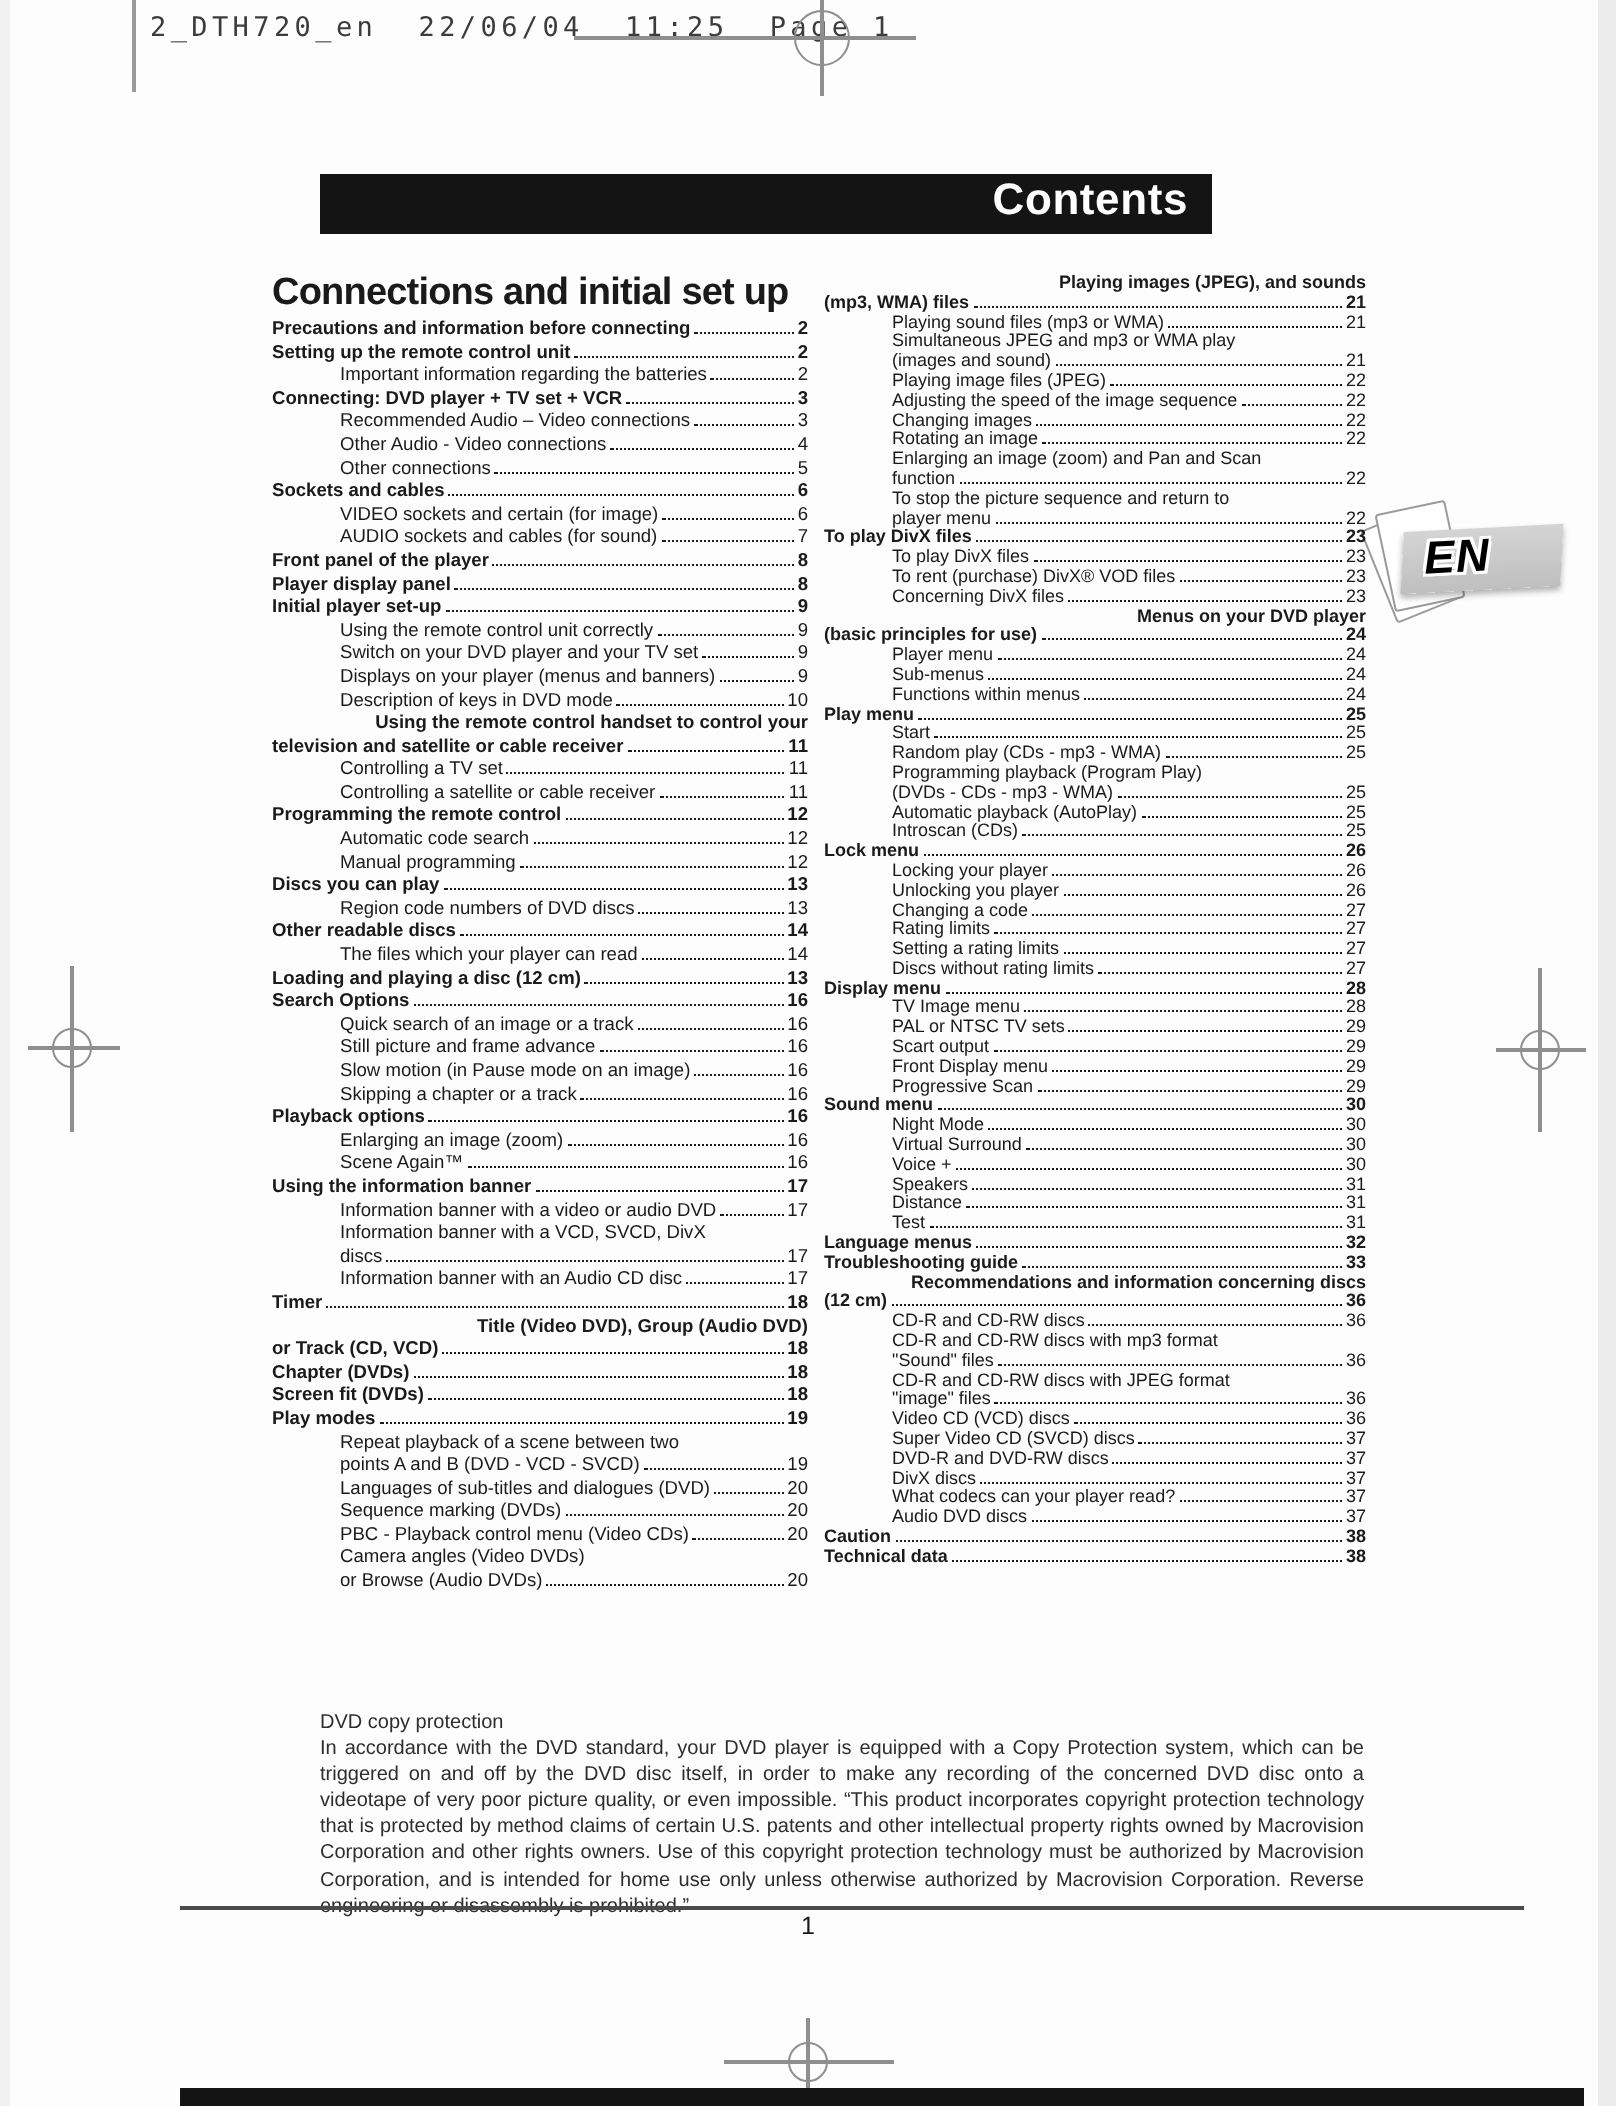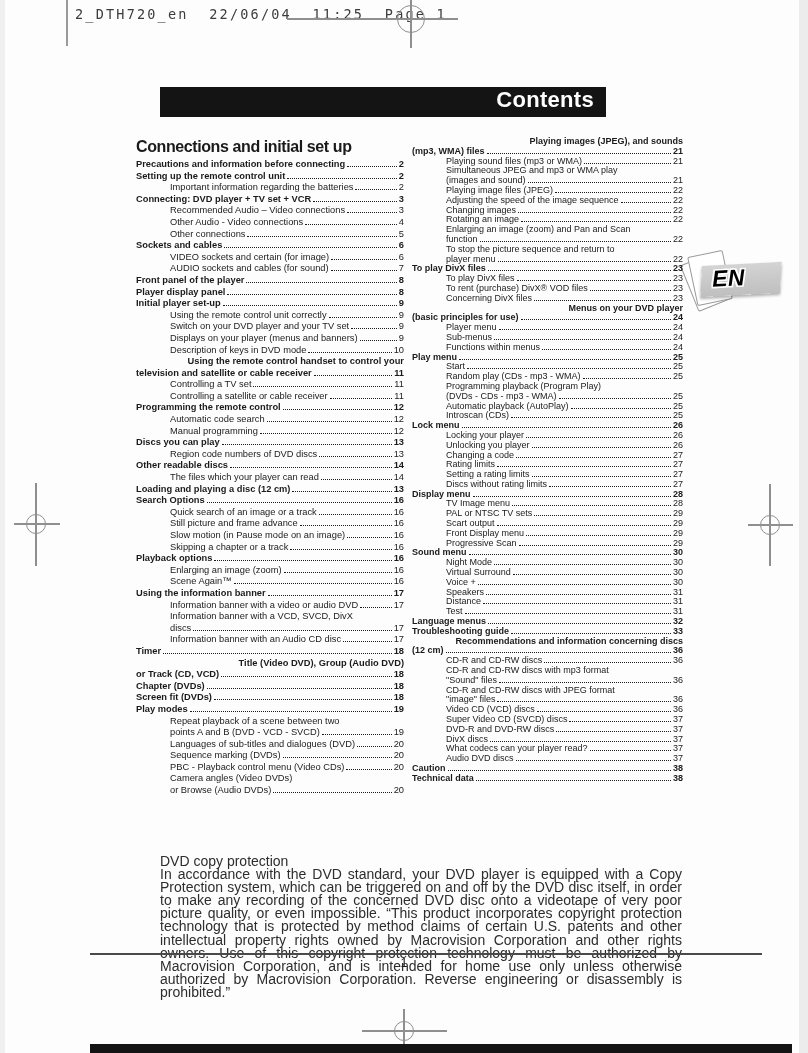--- a/index.html
+++ b/index.html
@@ -31,21 +31,21 @@
     display:flex;justify-content:flex-end;box-sizing:border-box;padding-right:12px;margin-left:32px;
   }
   .contents-title{color:#ffffff;font-size:22px;font-weight:bold;letter-spacing:0.3px;}
 
   
   .toc{position:absolute;left:136px;top:137px;width:547px;display:flex;}
   .toc-col{box-sizing:border-box;}
   .toc-col.left{width:268px;margin-right:8px;font-size:9.3px;line-height:11.6px;}
   .toc-col.right{width:271px;font-size:9.0px;line-height:9.8px;}
   .toc-heading{
-    font-size:16px;font-weight:bold;line-height:19px;letter-spacing:-0.4px;
+    font-size:19px;font-weight:bold;line-height:19px;letter-spacing:-0.4px;
     margin:7px 0 3px 0;white-space:nowrap;
   }
   .toc-col .toc-heading:first-child{margin-top:0;}
   .toc-col.right .toc-heading{margin:5px 0 2px 0;}
   .toc-entry.bold{font-weight:bold;text-align:right;}
   .toc-entry.indent{padding-left:34px;}
   .toc-entry .line{white-space:nowrap;}
   .toc-entry .line.last{display:flex;align-items:baseline;}
   .toc-entry .lbl{white-space:pre;}
   .toc-entry .leader{flex:1;min-width:6px;border-bottom:1.6px dotted #1c1c1c;margin:0 2px 2px 2px;}
@@ -56,21 +56,21 @@
   .en-sheet2{position:absolute;left:2px;top:8px;width:34px;height:48px;background:#fff;border:1.5px solid #9a9a9a;transform:rotate(-22deg);border-radius:2px;}
   .en-sheet{position:absolute;left:6px;top:4px;width:34px;height:48px;background:#fff;border:1.5px solid #9a9a9a;transform:rotate(-12deg);border-radius:2px;}
   .en-tab{position:absolute;left:15px;top:15px;width:80px;height:31px;background:linear-gradient(180deg,#d4d4d4,#bfbfbf);transform:rotate(-3deg) skewX(-6deg);box-shadow:0 2px 3px rgba(0,0,0,0.3);}
   .en-text{
     position:absolute;left:26px;top:16px;font-size:23px;font-weight:bold;font-style:italic;color:#000;
     transform:rotate(-3deg);letter-spacing:0.5px;
     text-shadow:-1.5px -1.5px 0 #fff,1.5px -1.5px 0 #fff,-1.5px 1.5px 0 #fff,1.5px 1.5px 0 #fff;
   }
 
   
-  .footer{position:absolute;left:160px;top:855px;width:522px;font-size:14px;line-height:13.1px;color:#2d2d2d;}
+  .footer{position:absolute;left:160px;top:855px;width:522px;font-size:10px;line-height:13.1px;color:#2d2d2d;}
   .footer .footer-title{margin-bottom:0;}
   .footer .footer-body{text-align:justify;}
   .foot-rule{position:absolute;left:90px;top:953px;width:672px;height:1.5px;background:#4a4a4a;}
   .page-number{position:absolute;left:0;top:956px;width:808px;text-align:center;font-size:12.5px;color:#1a1a1a;font-family:"Liberation Sans",sans-serif;}
   .bottom-bar{position:absolute;left:90px;top:1044px;width:702px;height:9px;background:#141414;}
 </style>
 </head>
 <body>
 
 <div class="edge-left"></div>

